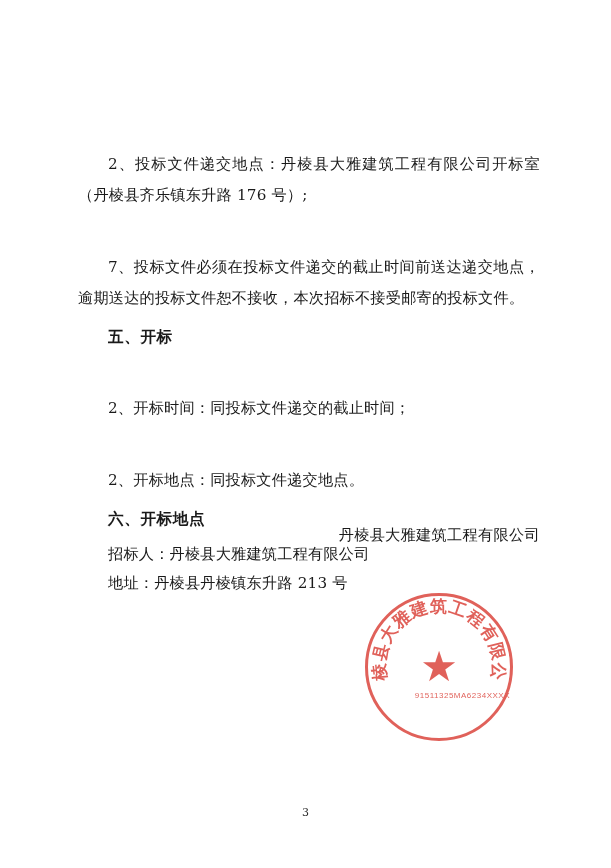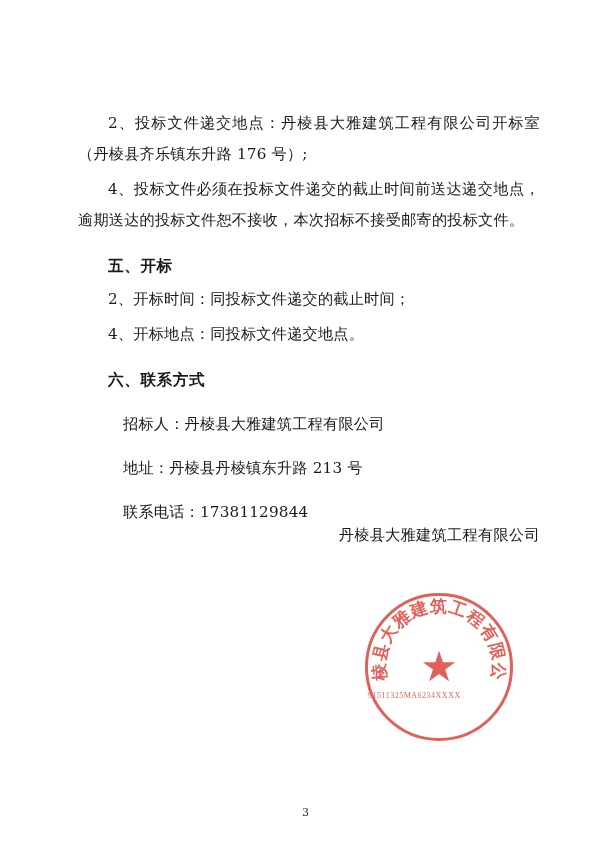--- a/index.html
+++ b/index.html
@@ -26,33 +26,34 @@
   .para {
     font-size: 15.2px;
     line-height: 31px;
     text-align: justify;
     text-justify: inter-ideograph;
     margin: 0 0 4px 0;
     letter-spacing: 0.2px;
   }
   .indent {
     text-indent: 30px;
+    margin-top: 41px;
   }
   .heading {
     font-size: 15.6px;
     line-height: 31px;
     font-weight: bold;
-    margin: 14px 0 3px 0;
+    margin: 7px 0 3px 0;
     text-indent: 30px;
     letter-spacing: 0.6px;
   }
   .contact-line {
     font-size: 15.2px;
     line-height: 29px;
-    margin: 15px;
+    margin: 0;
     text-indent: 30px;
     letter-spacing: 0.2px;
   }
   .contact-block {
     margin-top: 6px;
   }
   .signature {
     position: absolute;
     left: 78px;
     top: 520px;
@@ -103,24 +104,24 @@
     font-family: "DejaVu Serif", "Liberation Serif", serif;
     font-size: 17px;
     font-weight: bold;
     letter-spacing: 1px;
   }
   .seal-code {
     position: absolute;
     left: 0;
     top: 95px;
     width: 142px;
-    text-align: left;
+    text-align: right;
     color: #d8352c;
     font-size: 8px;
-    font-family: Liberation Serif, serif;
+    font-family: Liberation Sans, sans-serif;
     letter-spacing: 0.5px;
   }
   .page-number {
     position: absolute;
     left: 0;
     top: 806px;
     width: 611px;
     text-align: center;
     font-size: 11px;
     color: #2a2a2a;
@@ -129,34 +130,33 @@
 </style>
 </head>
 <body>
 
 <div class="page">
 
   <div class="content">
 
     <p class="para indent">2、投标文件递交地点：丹棱县大雅建筑工程有限公司开标室（丹棱县齐乐镇东升路 176 号）;</p>
 
-    <p class="para indent">4、投标文件必须在投标文件递交的截止时间前送达递交地点，逾期送达的投标文件恕不接收，本次招标不接受邮寄的投标文件。</p>
+    <p class="para indent">7、投标文件必须在投标文件递交的截止时间前送达递交地点，逾期送达的投标文件恕不接收，本次招标不接受邮寄的投标文件。</p>
 
     <h2 class="heading">五、开标</h2>
 
     <p class="para indent">2、开标时间：同投标文件递交的截止时间；</p>
 
-    <p class="para indent">4、开标地点：同投标文件递交地点。</p>
+    <p class="para indent">2、开标地点：同投标文件递交地点。</p>
 
-    <h2 class="heading">六、联系方式</h2>
+    <h2 class="heading">六、开标地点</h2>
 
     <div class="contact-block">
       <p class="contact-line">招标人：丹棱县大雅建筑工程有限公司</p>
       <p class="contact-line">地址：丹棱县丹棱镇东升路 213 号</p>
-      <p class="contact-line">联系电话：17381129844</p>
     </div>
 
   </div>
 
   <div class="signature">
     <div class="sig-line">丹棱县大雅建筑工程有限公司</div>
   </div>
 
   <div class="seal">
     <div class="seal-inner"></div>

